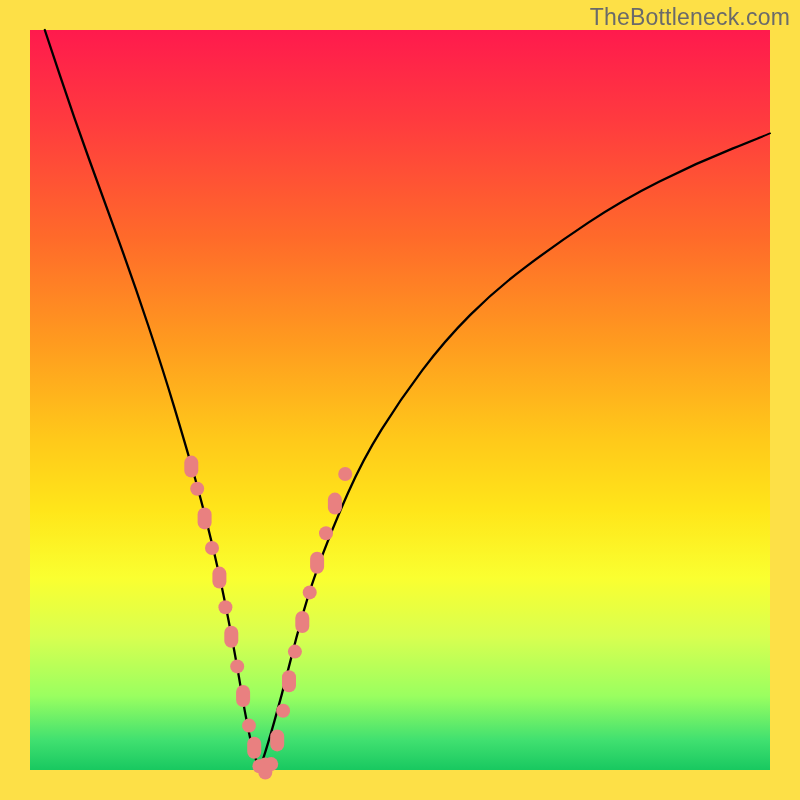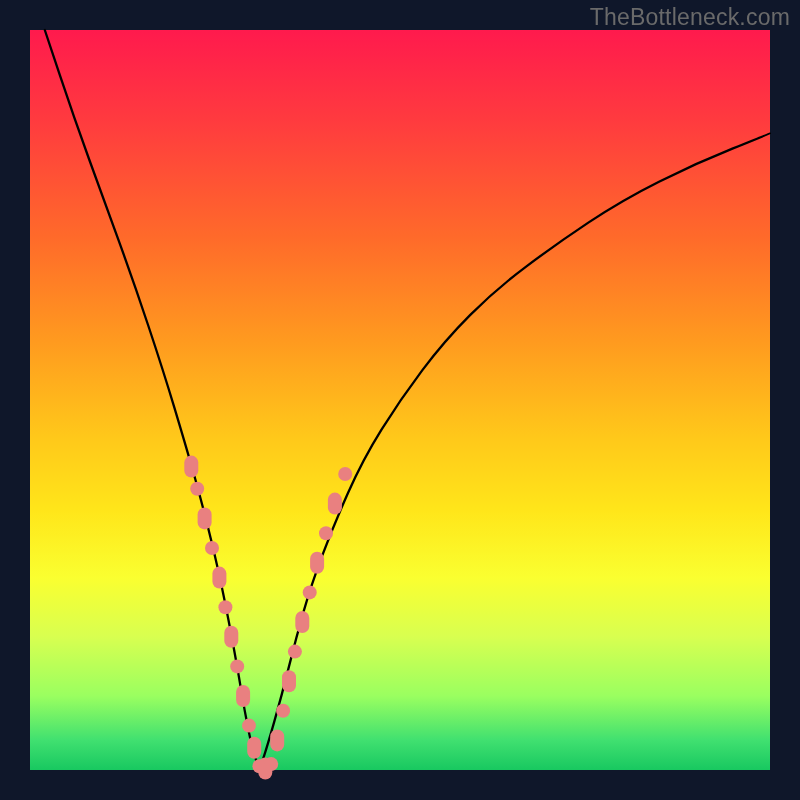--- a/index.html
+++ b/index.html
@@ -10,21 +10,21 @@
     overflow: hidden;
     background: #000;
     font-family: Arial, Helvetica, sans-serif;
   }
   .frame {
     position: absolute;
     left: 0;
     top: 0;
     width: 800px;
     height: 800px;
-    background: #0f172a;
+    background: #fde047;
   }
   .plot {
     position: absolute;
     left: 30px;
     top: 30px;
     width: 740px;
     height: 740px;
     
     background: linear-gradient(to bottom,
       #ff1a4d 0%,

